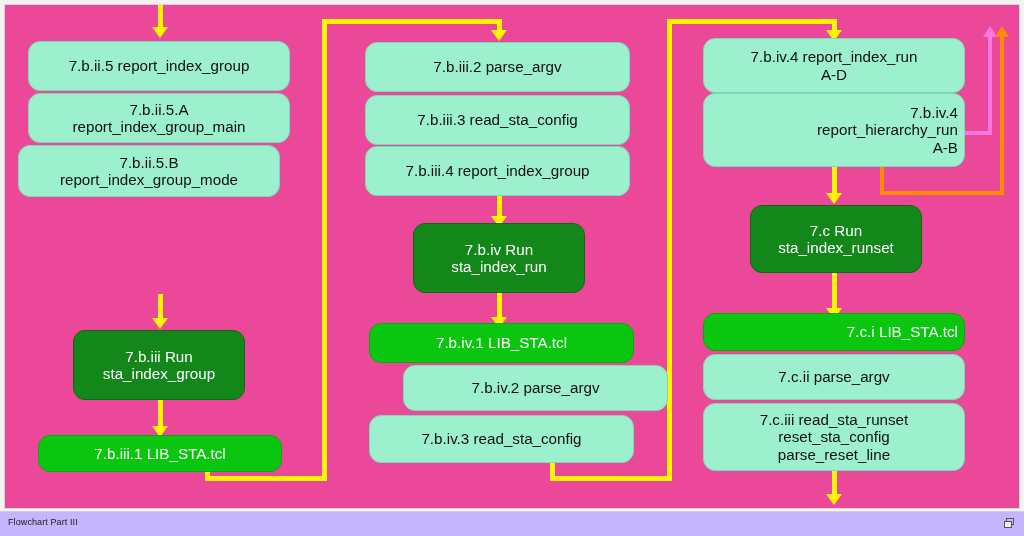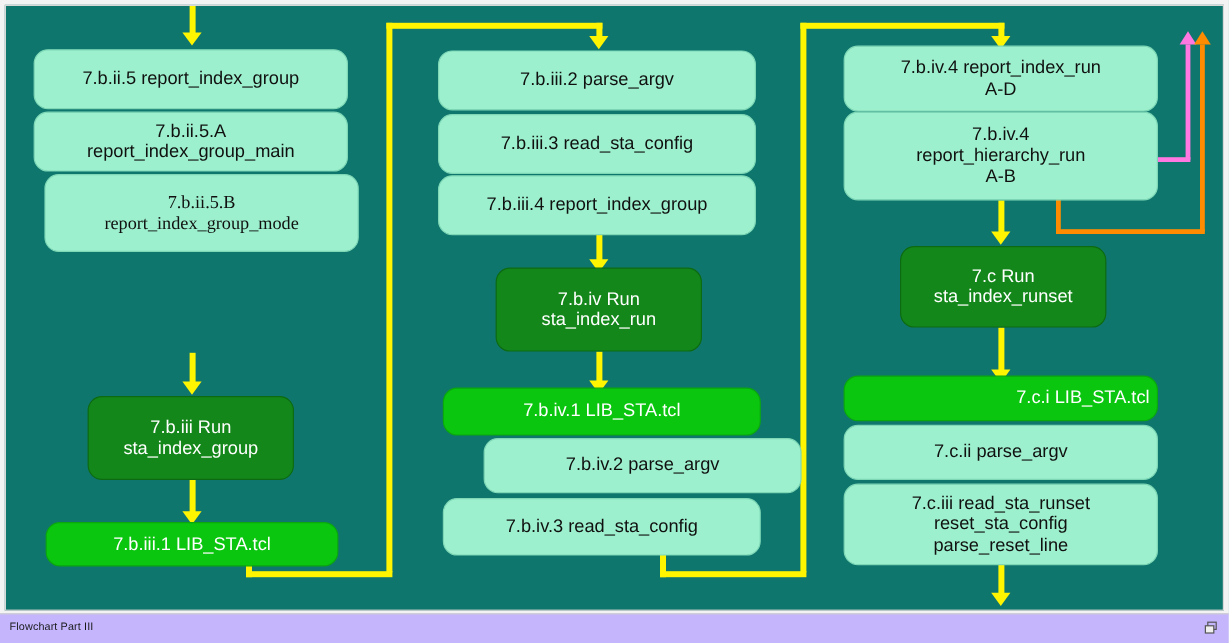--- a/index.html
+++ b/index.html
@@ -7,21 +7,21 @@
     width:1024px;height:536px;
     background:#ffffff;
     font-family:"Liberation Sans", sans-serif;
     overflow:hidden;
   }
   #app{position:relative;width:1024px;height:536px;background:#f3f3f3;}
 
   
   #slide{
     position:absolute;left:4px;top:4px;width:1016px;height:505px;
-    background:#0f766e;
+    background:#ec4899;
     border:1px solid #d8d8d8;
     box-sizing:border-box;
     overflow:hidden;
   }
 
   
   #statusbar{
     position:absolute;left:0;top:511px;width:1024px;height:40px;
     background:#c4b5fd;
     border-top:1px solid #d0d0d0;
@@ -148,21 +148,21 @@
     <div class="og ogh" style="left:875px;top:186px;width:124px;"></div>
     <div class="og ogv" style="left:995px;top:32px;height:156px;"></div>
     <div class="arrow-u-og" style="left:990px;top:21px;"></div>
 
     <div class="node mint" style="left:23px;top:36px;width:262px;height:50px;">
       <span>7.b.ii.5 report_index_group</span>
     </div>
     <div class="node mint" style="left:23px;top:88px;width:262px;height:50px;">
       <span>7.b.ii.5.A<br>report_index_group_main</span>
     </div>
-    <div class="node mint" style="left:32px;top:140px;width:262px;height:65px;font-family:Liberation Serif, serif;">
+    <div class="node mint" style="left:13px;top:140px;width:262px;height:52px;">
       <span>7.b.ii.5.B<br>report_index_group_mode</span>
     </div>
     <div class="node darkgreen" style="left:68px;top:325px;width:172px;height:70px;">
       <span>7.b.iii Run<br>sta_index_group</span>
     </div>
     <div class="node brightgreen" style="left:33px;top:430px;width:244px;height:37px;">
       <span>7.b.iii.1 LIB_STA.tcl</span>
     </div>
 
     <div class="node mint" style="left:360px;top:37px;width:265px;height:50px;">
@@ -183,21 +183,21 @@
     <div class="node mint" style="left:364px;top:360px;width:265px;height:46px;margin-left:34px;">
       <span>7.b.iv.2 parse_argv</span>
     </div>
     <div class="node mint" style="left:364px;top:410px;width:265px;height:48px;">
       <span>7.b.iv.3 read_sta_config</span>
     </div>
 
     <div class="node mint" style="left:698px;top:33px;width:262px;height:55px;">
       <span>7.b.iv.4 report_index_run<br>A-D</span>
     </div>
-    <div class="node mint" style="left:698px;top:88px;width:262px;height:74px;">
+    <div class="node mint" style="left:698px;top:88px;width:262px;height:74px;text-align:right;">
       <span>7.b.iv.4<br>report_hierarchy_run<br>A-B</span>
     </div>
     <div class="node darkgreen" style="left:745px;top:200px;width:172px;height:68px;">
       <span>7.c Run<br>sta_index_runset</span>
     </div>
     <div class="node brightgreen" style="left:698px;top:308px;width:262px;height:38px;text-align:right;">
       <span>7.c.i LIB_STA.tcl</span>
     </div>
     <div class="node mint" style="left:698px;top:349px;width:262px;height:46px;">
       <span>7.c.ii parse_argv</span>

